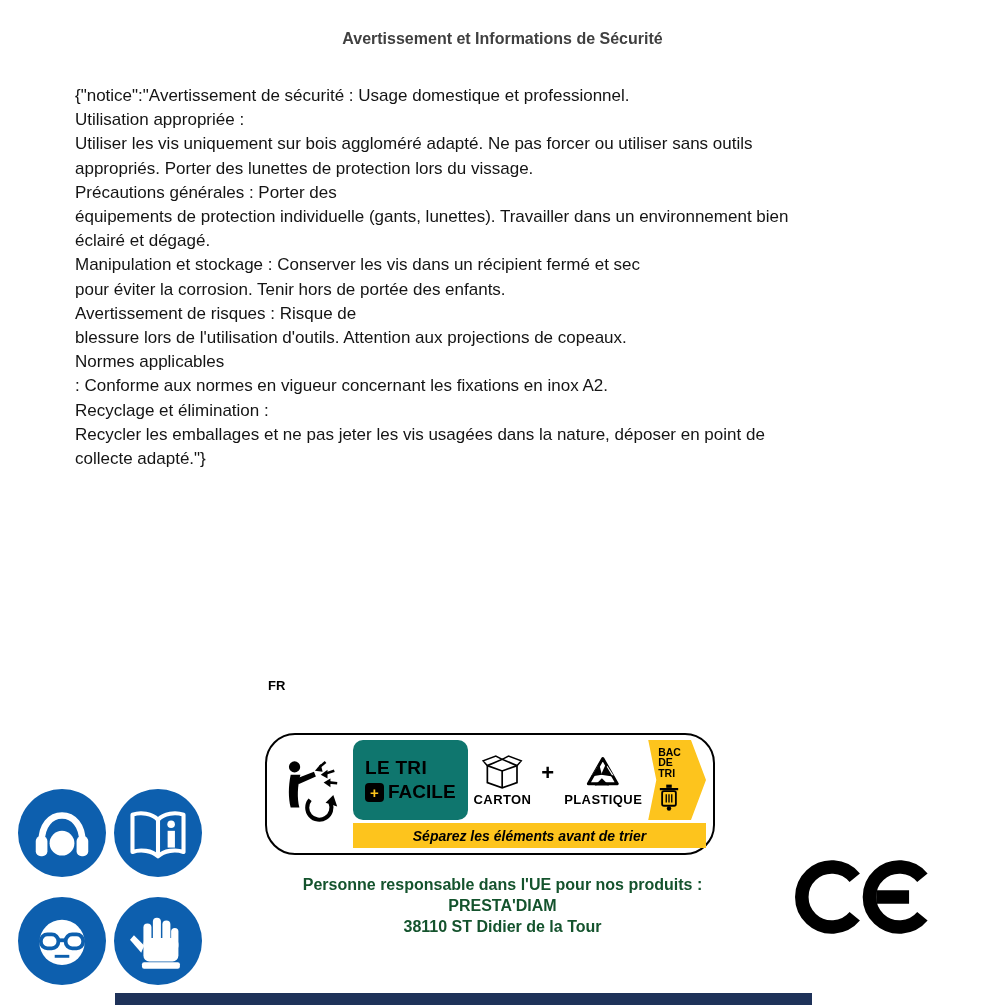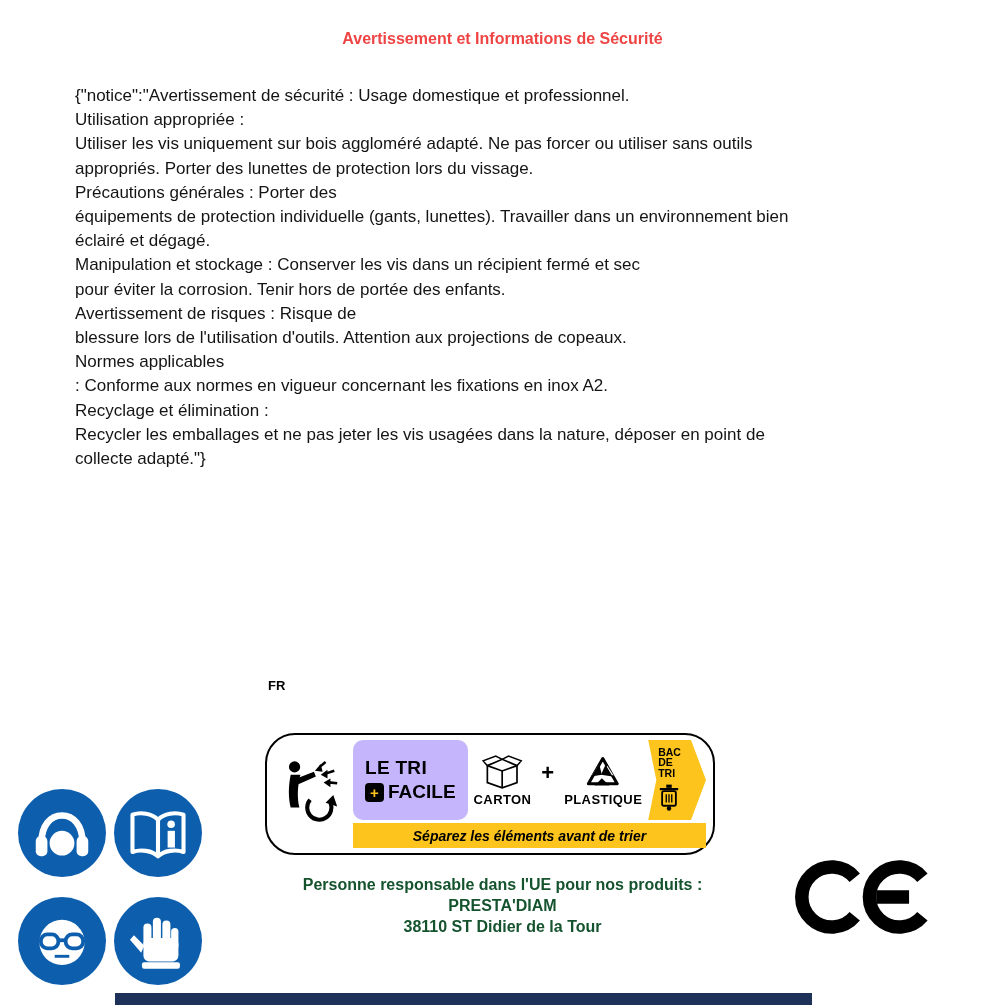--- a/index.html
+++ b/index.html
@@ -3,21 +3,21 @@
 <meta charset="utf-8">
 <style>
   * { margin:0; padding:0; box-sizing:border-box; }
   html,body { background:#ffffff; }
   .canvas{
     position:relative; width:1005px; height:1005px; background:#fff;
     font-family:"Liberation Sans", sans-serif; color:#000; overflow:hidden;
   }
   .title{
     position:absolute; top:30px; left:0; width:100%;
-    text-align:center; font-size:16px; font-weight:700; color:#ef4444;
+    text-align:center; font-size:16px; font-weight:700; color:#404040;
   }
   .notice{
     position:absolute; left:75px; top:84px; width:864px;
     font-size:17px; line-height:24.2px; color:#141414;
   }
   
   .pictos{
     position:absolute; left:18px; top:789px;
     display:grid; grid-template-columns:88px 88px; column-gap:8px; row-gap:20px;
   }
@@ -31,21 +31,21 @@
   .badge{
     position:absolute; left:265px; top:733px; width:450px; height:122px;
     background:#fff; border:2px solid #000; border-radius:30px;
     display:flex; align-items:stretch; padding:5px 7px 5px 4px;
   }
   .triman-wrap{ width:82px; display:flex; align-items:center; justify-content:center; }
   .triman-wrap svg{ width:62px; height:70px; }
   .badge-main{ flex:1; display:flex; flex-direction:column; gap:3px; min-width:0; }
   .badge-row{ flex:1; display:flex; align-items:stretch; gap:6px; }
   .letri{
-    background:#c4b5fd; border-radius:10px; padding:3px 12px;
+    background:#0f766e; border-radius:10px; padding:3px 12px;
     display:flex; flex-direction:column; justify-content:center; gap:2px;
   }
   .letri-line1{ font-size:19px; font-weight:700; letter-spacing:.3px; }
   .letri-line2{ display:flex; align-items:center; gap:4px; font-size:19px; font-weight:700; }
   .plus-box{
     width:19px; height:19px; background:#000; color:#fdc41d; border-radius:4px;
     display:flex; align-items:center; justify-content:center; font-size:15px; font-weight:700;
   }
   .materials{ flex:1; display:flex; align-items:center; justify-content:center; gap:10px; }
   .material{ display:flex; flex-direction:column; align-items:center; gap:2px; }

